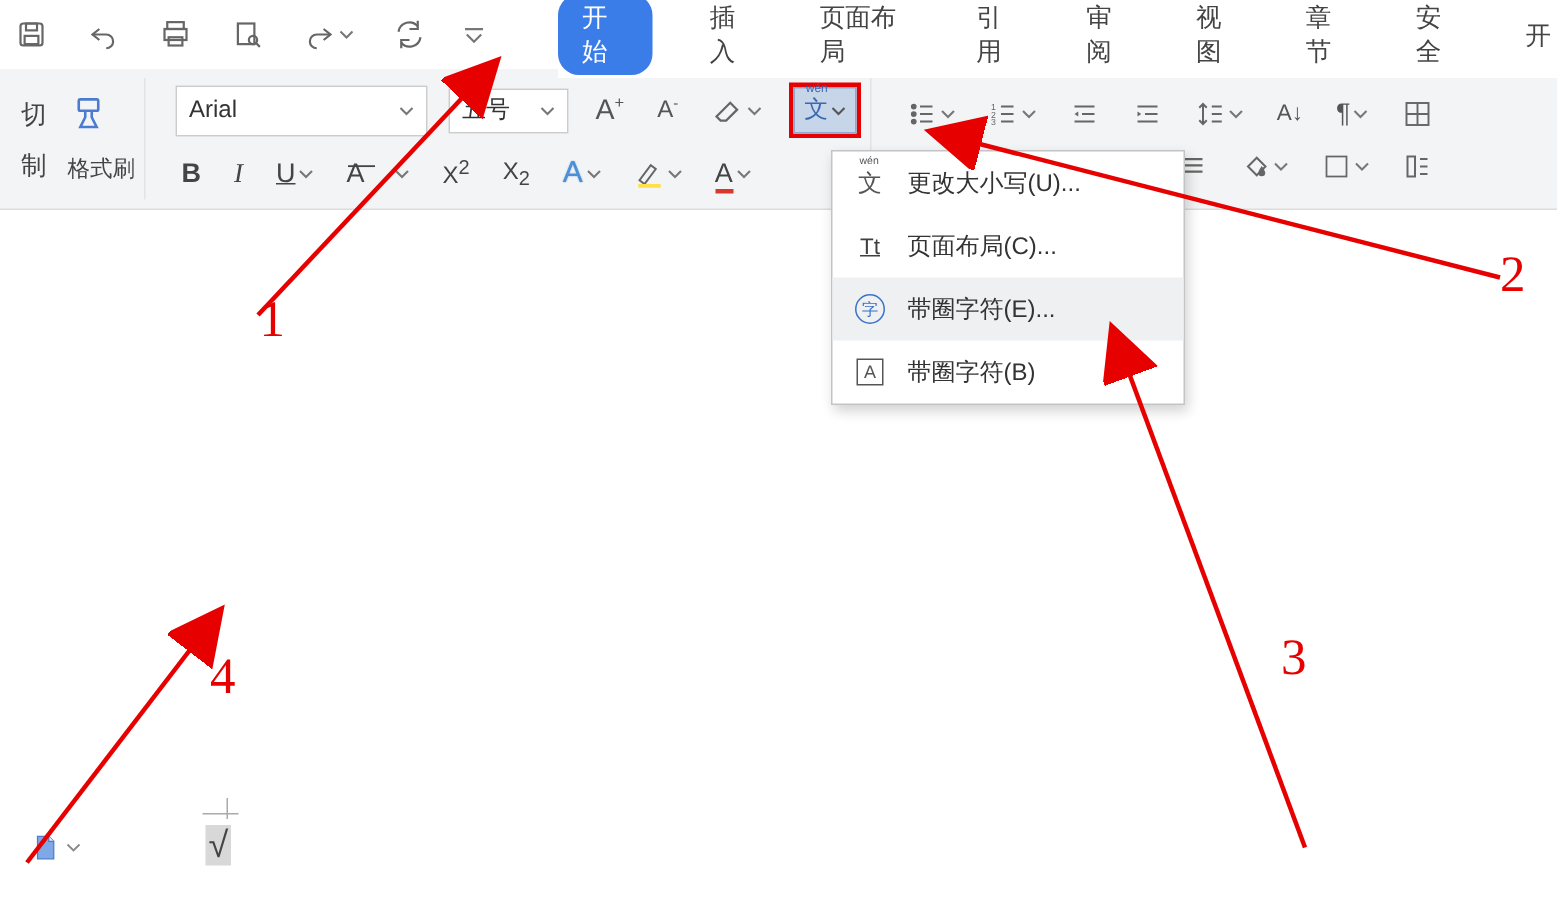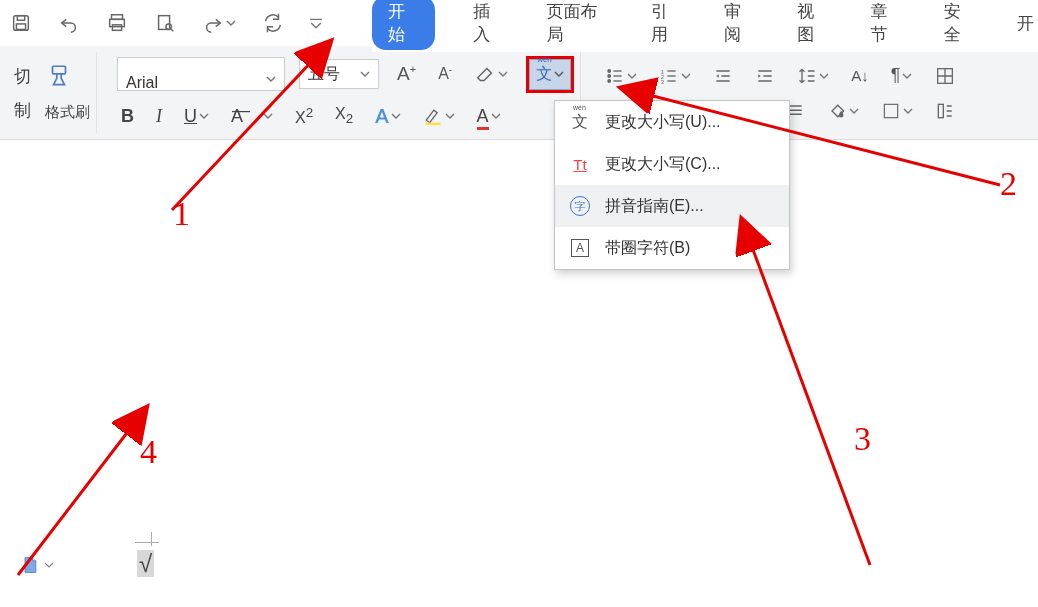--- a/index.html
+++ b/index.html
@@ -15,21 +15,21 @@
     .tab.active { background: #3b7de8; color: #fff; border-radius: 14px; padding: 4px 16px; }
 
     .ribbon { height: 94px; background: #f3f4f5; border-bottom: 1px solid #dcdcdc; display: flex; align-items: stretch; padding: 6px 8px; gap: 14px; }
     .rgroup { display: flex; flex-direction: column; justify-content: center; gap: 10px; padding: 0 6px; border-right: 1px solid #e3e3e3; }
     .rgroup:last-child { border-right: none; }
     .tb-row { display: flex; align-items: center; gap: 14px; }
 
     .ctl { display: inline-flex; align-items: center; padding: 2px 4px; cursor: pointer; color: #555; border-radius: 3px; }
     .label-under { font-size: 15px; color: #444; text-align: center; margin-top: 4px; }
 
-    .font-sel { display: flex; align-items: flex-start; border: 1px solid #ccc; background: #fff; height: 30px; padding: 16px 8px; min-width: 168px; justify-content: space-between; }
+    .font-sel { display: flex; align-items: center; border: 1px solid #ccc; background: #fff; height: 30px; padding: 16px 8px; min-width: 168px; justify-content: space-between; }
     .size-sel { display: flex; align-items: center; border: 1px solid #ccc; background: #fff; height: 30px; padding: 0 8px; min-width: 80px; justify-content: space-between; }
     .font-name, .size-name { font-size: 16px; color: #333; }
     .combo { display: inline-flex; align-items: center; }
 
     .phonetic-target { border: 3px solid #e60000; padding: 0; display: inline-flex; align-items: center; }
     .phonetic-inner { background: #c7d5e9; border: 1px solid #8ea8cf; display: inline-flex; align-items: center; padding: 4px 6px; }
 
     .dropdown { position: absolute; left: 554px; top: 100px; width: 236px; background: #fff; border: 1px solid #c4c4c4; box-shadow: 2px 4px 8px rgba(0,0,0,.18); z-index: 20; }
     .dd-item { display: flex; align-items: center; gap: 14px; padding: 10px 14px; font-size: 16px; color: #333; cursor: pointer; }
     .dd-item.hover { background: #eef0f2; }
@@ -342,29 +342,29 @@
 
 <div class="dropdown">
   <div class="dd-item">
     <span class="dd-icon">
         <span style="font-size:16px;color:#555;position:relative"><span style="position:absolute;top:-8px;left:1px;font-size:7px">wén</span>文</span>
       </span>
     <span>更改大小写(U)...</span>
   </div>
   <div class="dd-item">
     <span class="dd-icon">
-        <span style="font-size:15px;color:#ef4444;text-decoration:underline">Tt</span>
-      </span>
-    <span>更改大小写(C)...</span>
+        <span style="font-size:15px;color:#404040;text-decoration:underline">Tt</span>
+      </span>
+    <span>页面布局(C)...</span>
   </div>
   <div class="dd-item hover">
     <span class="dd-icon">
         <span style="display:inline-flex;width:20px;height:20px;border:1.6px solid #3a72c9;border-radius:50%;align-items:center;justify-content:center;font-size:11px;color:#3a72c9">字</span>
       </span>
-    <span>拼音指南(E)...</span>
+    <span>带圈字符(E)...</span>
   </div>
   <div class="dd-item">
     <span class="dd-icon">
         <span style="display:inline-flex;width:18px;height:18px;border:1.6px solid #555;align-items:center;justify-content:center;font-size:12px;color:#555">A</span>
       </span>
     <span>带圈字符(B)</span>
   </div>
 </div>
 
 <div class="doc-area">

